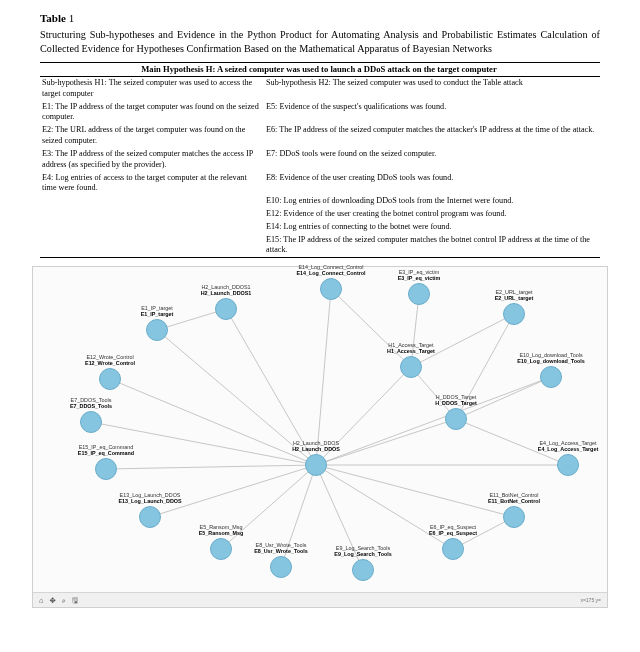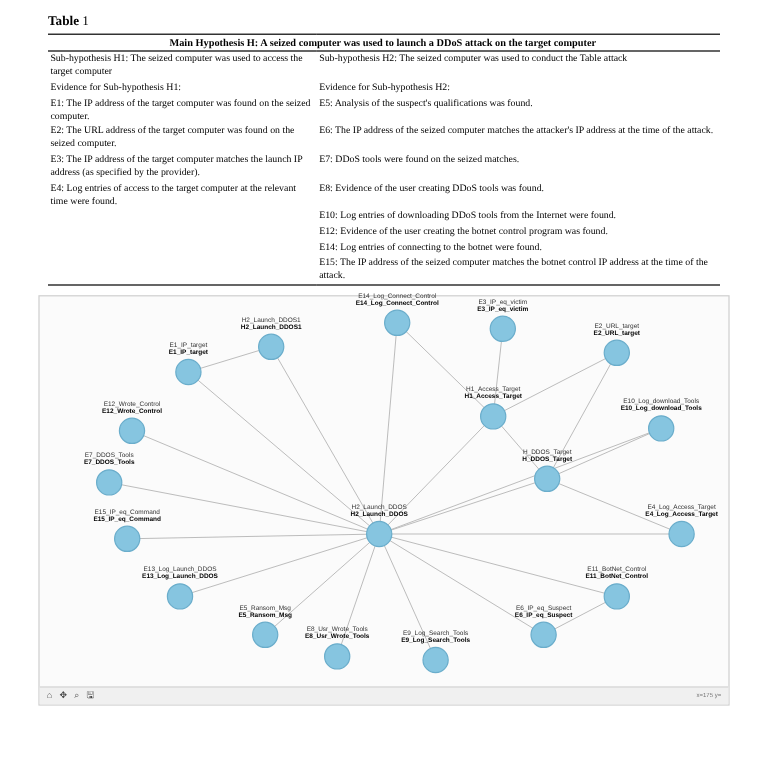--- a/index.html
+++ b/index.html
@@ -58,45 +58,42 @@
 </head>
 <body>
 
 <div class="page">
 
   <div class="table-wrap">
     <div class="tbl-num">
       <span>Table</span>
       <span class="n">1</span>
     </div>
+    <div class="tbl-caption">Structuring Sub-hypotheses and Evidence in the Python Product for Automating Analysis and Probabilistic Estimates Calculation of Collected Evidence for Hypotheses Confirmation Based on the Mathematical Apparatus of Bayesian Networks</div>
 
     <table class="maintbl">
       <tbody>
           <tr>
         <td colspan="2" class="hyp-head rule-top rule-bot">Main Hypothesis H: A seized computer was used to launch a DDoS attack on the target computer</td>
       </tr>
       <tr>
         <td class="col-l">Sub-hypothesis H1: The seized computer was used to access the target computer</td>
         <td class="col-r">Sub-hypothesis H2: The seized computer was used to conduct the Table attack</td>
       </tr>
       <tr>
-        <td class="col-l">Evidence for Sub-hypothesis H1:</td>
-        <td class="col-r">Evidence for Sub-hypothesis H2:</td>
-      </tr>
-      <tr>
         <td class="col-l">E1: The IP address of the target computer was found on the seized computer.</td>
-        <td class="col-r">E5: Analysis of the suspect's qualifications was found.</td>
+        <td class="col-r">E5: Evidence of the suspect's qualifications was found.</td>
       </tr>
       <tr>
         <td class="col-l">E2: The URL address of the target computer was found on the seized computer.</td>
         <td class="col-r">E6: The IP address of the seized computer matches the attacker's IP address at the time of the attack.</td>
       </tr>
       <tr>
-        <td class="col-l">E3: The IP address of the target computer matches the launch IP address (as specified by the provider).</td>
-        <td class="col-r">E7: DDoS tools were found on the seized matches.</td>
+        <td class="col-l">E3: The IP address of the seized computer matches the access IP address (as specified by the provider).</td>
+        <td class="col-r">E7: DDoS tools were found on the seized computer.</td>
       </tr>
       <tr>
         <td class="col-l">E4: Log entries of access to the target computer at the relevant time were found.</td>
         <td class="col-r">E8: Evidence of the user creating DDoS tools was found.</td>
       </tr>
       <tr>
         <td class="col-l"></td>
         <td class="col-r">E10: Log entries of downloading DDoS tools from the Internet were found.</td>
       </tr>
       <tr>

